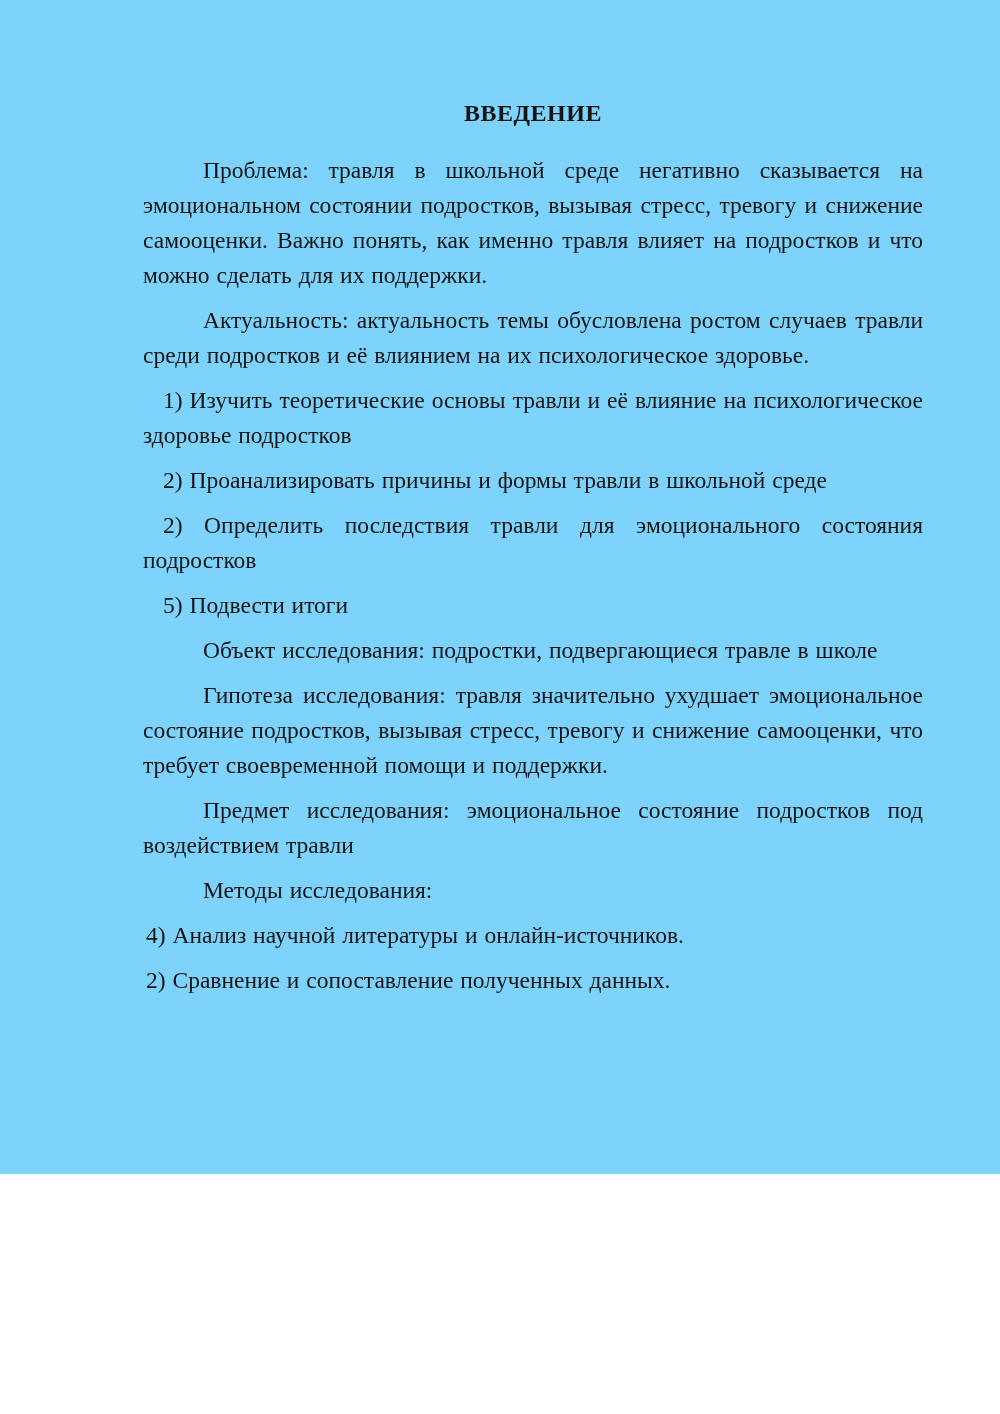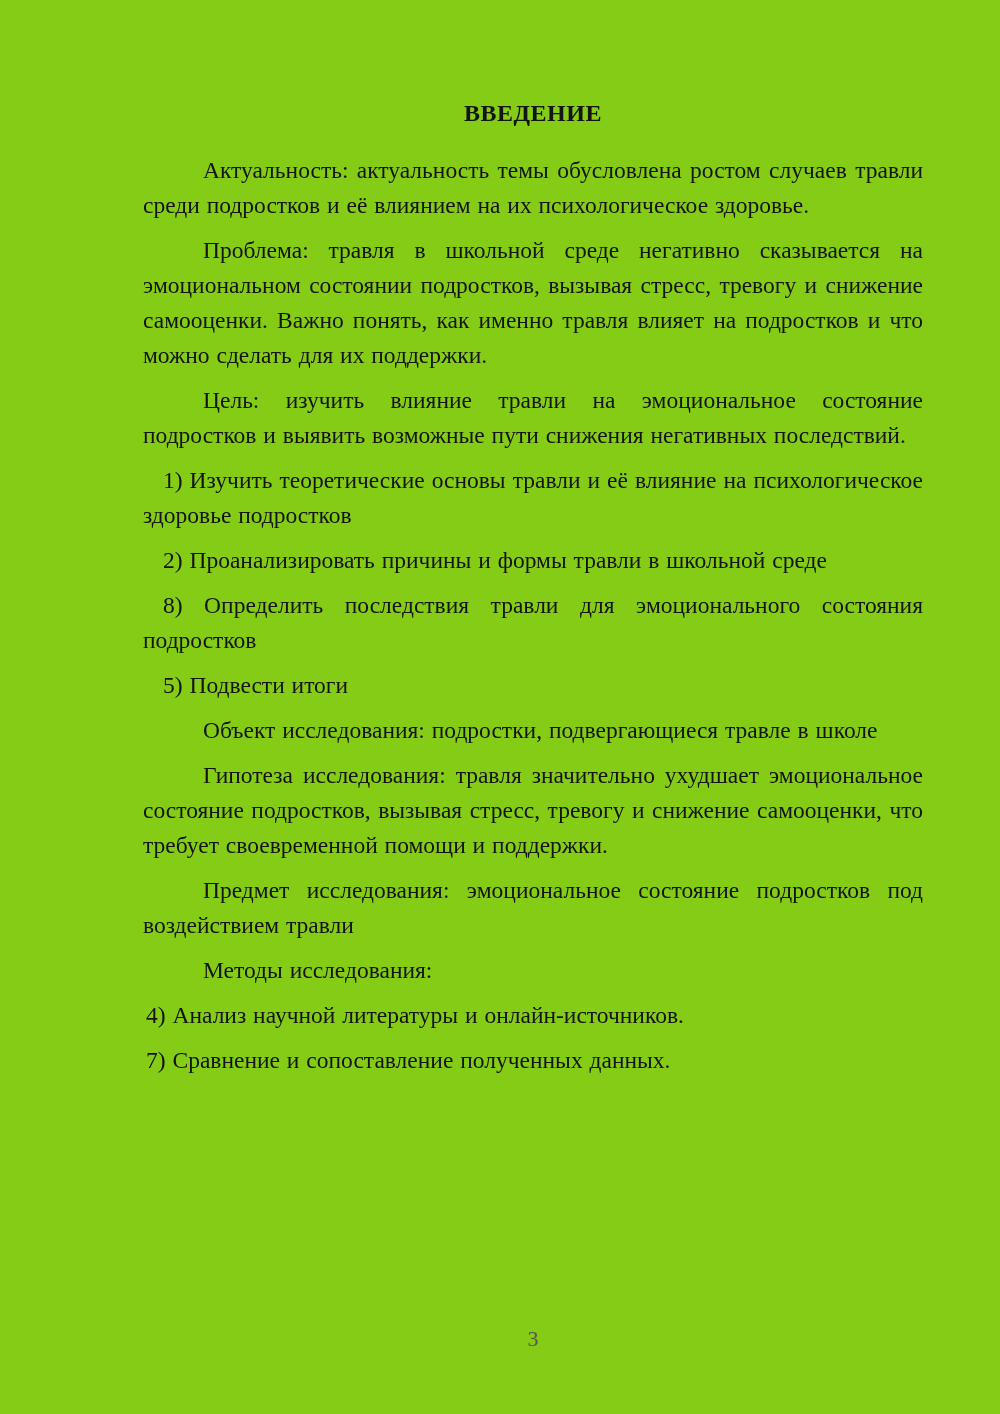--- a/index.html
+++ b/index.html
@@ -3,22 +3,22 @@
 <meta charset="utf-8">
 <style>
   html, body {
     margin: 0;
     padding: 0;
     background: #ffffff;
   }
   .page {
     position: relative;
     width: 1000px;
-    height: 1414px;
-    background: #84cc16;
+    height: 1174px;
+    background: #7dd3fc;
     font-family: "Liberation Serif", "DejaVu Serif", serif;
     color: #141414;
     overflow: hidden;
   }
   .content {
     position: absolute;
     left: 143px;
     top: 96px;
     width: 780px;
   }
@@ -50,29 +50,28 @@
     color: #555555;
   }
 </style>
 </head>
 <body>
 
 <div class="page">
   <div class="content">
     <h1 class="doc-title">ВВЕДЕНИЕ</h1>
 
+    <p class="indent-paragraph">Проблема: травля в школьной среде негативно сказывается на эмоциональном состоянии подростков, вызывая стресс, тревогу и снижение самооценки. Важно понять, как именно травля влияет на подростков и что можно сделать для их поддержки.</p>
     <p class="indent-paragraph">Актуальность: актуальность темы обусловлена ростом случаев травли среди подростков и её влиянием на их психологическое здоровье.</p>
-    <p class="indent-paragraph">Проблема: травля в школьной среде негативно сказывается на эмоциональном состоянии подростков, вызывая стресс, тревогу и снижение самооценки. Важно понять, как именно травля влияет на подростков и что можно сделать для их поддержки.</p>
-    <p class="indent-paragraph">Цель: изучить влияние травли на эмоциональное состояние подростков и выявить возможные пути снижения негативных последствий.</p>
     <p class="indent-list">1) Изучить теоретические основы травли и её влияние на психологическое здоровье подростков</p>
     <p class="indent-list">2) Проанализировать причины и формы травли в школьной среде</p>
-    <p class="indent-list">8) Определить последствия травли для эмоционального состояния подростков</p>
+    <p class="indent-list">2) Определить последствия травли для эмоционального состояния подростков</p>
     <p class="indent-list">5) Подвести итоги</p>
     <p class="indent-paragraph">Объект исследования: подростки, подвергающиеся травле в школе</p>
     <p class="indent-paragraph">Гипотеза исследования: травля значительно ухудшает эмоциональное состояние подростков, вызывая стресс, тревогу и снижение самооценки, что требует своевременной помощи и поддержки.</p>
     <p class="indent-paragraph">Предмет исследования: эмоциональное состояние подростков под воздействием травли</p>
     <p class="indent-paragraph">Методы исследования:</p>
     <p class="indent-none">4) Анализ научной литературы и онлайн-источников.</p>
-    <p class="indent-none">7) Сравнение и сопоставление полученных данных.</p>
+    <p class="indent-none">2) Сравнение и сопоставление полученных данных.</p>
   </div>
 
   <div class="page-number">3</div>
 </div>
 
 </body></html>

